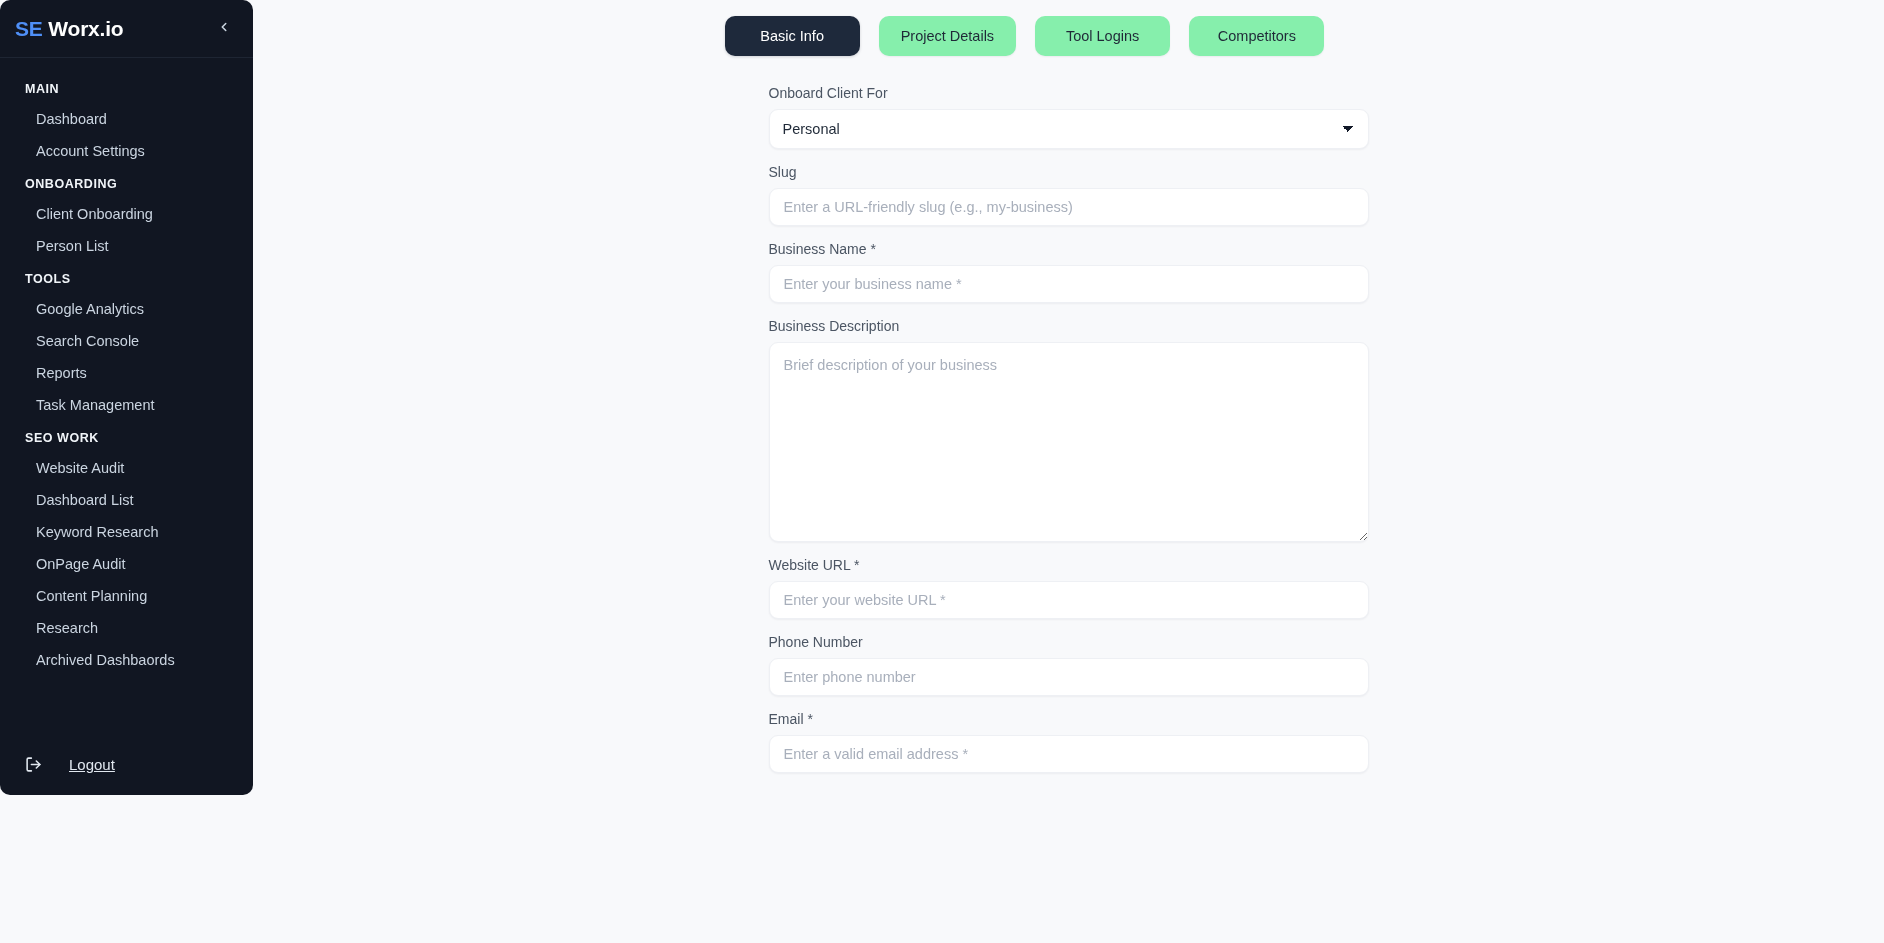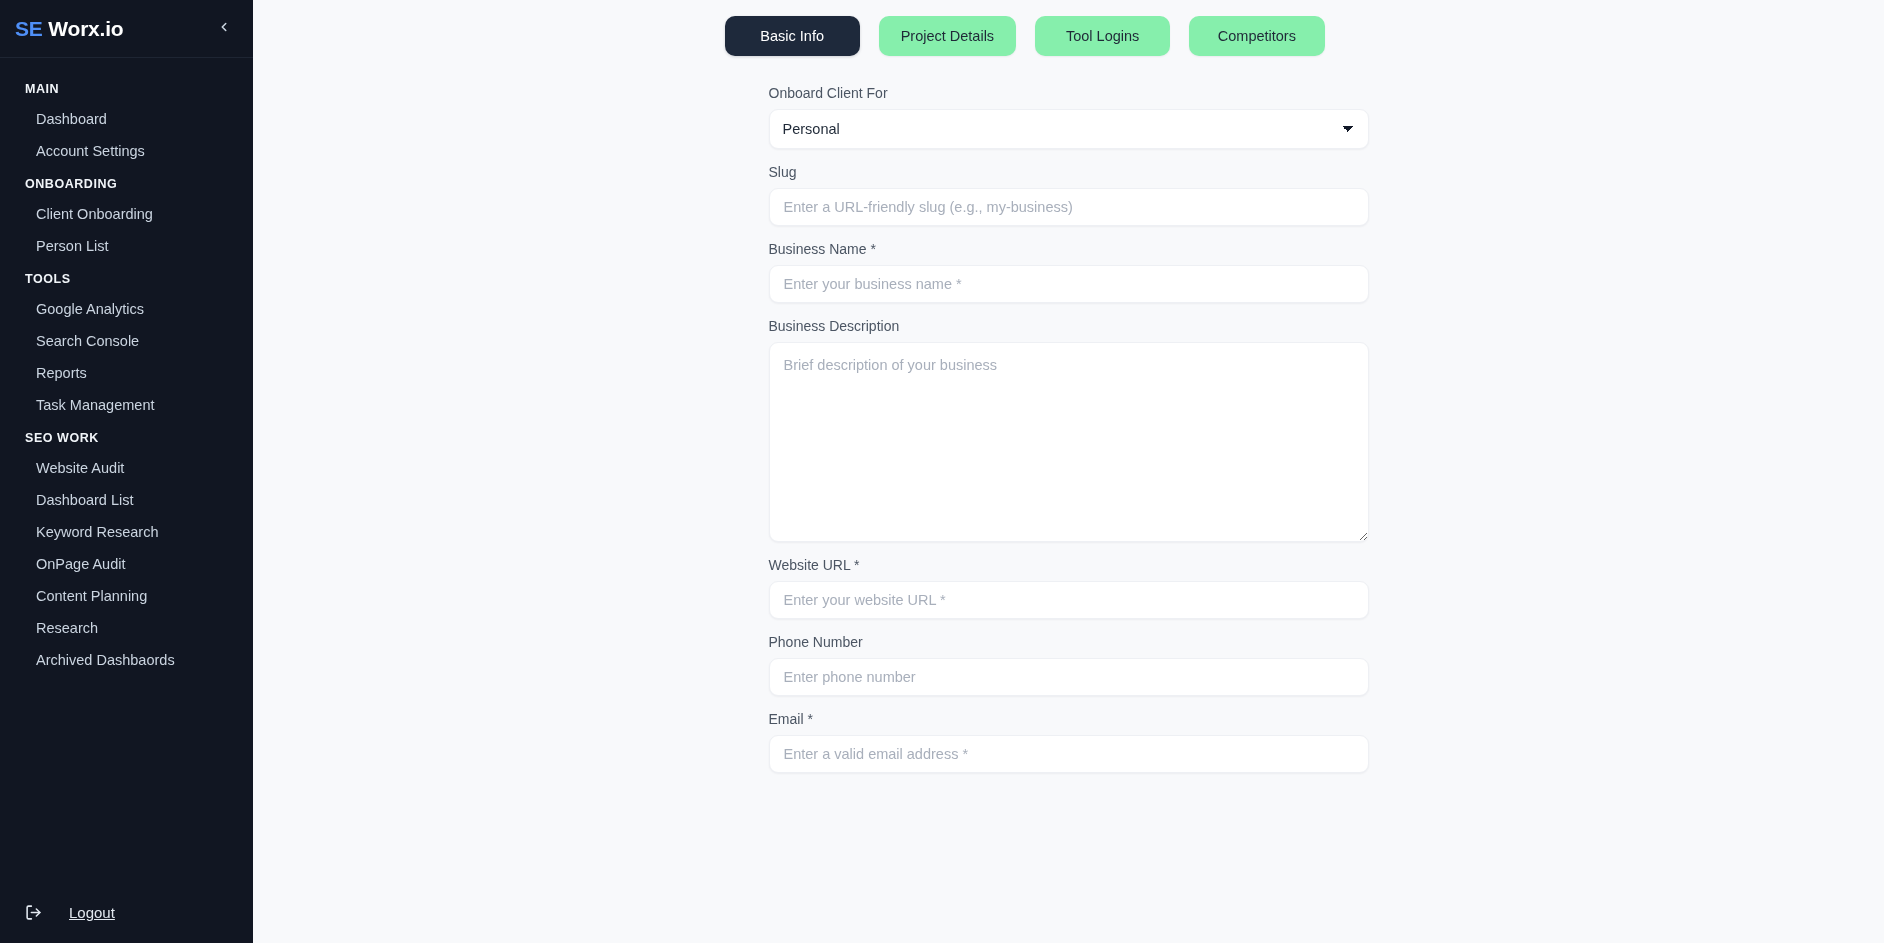--- a/index.html
+++ b/index.html
@@ -9,25 +9,26 @@
     overflow: hidden;
     font-family: "Liberation Sans", sans-serif;
     background: #f8f9fb;
   }
   .app { display: flex; width: 1884px; height: 943px; }
 
   
   .sidebar {
     width: 253px;
     min-width: 253px;
-    height: 943px;
+    height: 795px;
     background: #111622;
     display: flex;
     flex-direction: column;
     position: relative;
+    border-radius: 10px;
   }
   .sidebar-header {
     height: 58px;
     min-height: 58px;
     display: flex;
     align-items: center;
     justify-content: space-between;
     padding: 0 18px 0 15px;
     border-bottom: 1px solid #1e2533;
   }
@@ -80,21 +81,20 @@
     padding-top: 16px;
     position: relative;
     left: 0px;
   }
   .tabs {
     display: flex;
     gap: 19px;
     margin-bottom: 29px;
     width: 600px;
     margin-left: -44px;
-    justify-content: flex-end;
   }
   .tab {
     border: none;
     border-radius: 10px;
     font-size: 14.5px;
     font-family: "Liberation Sans", sans-serif;
     padding: 12px 0;
     cursor: pointer;
     background: #86efac;
     color: #1f2937;

